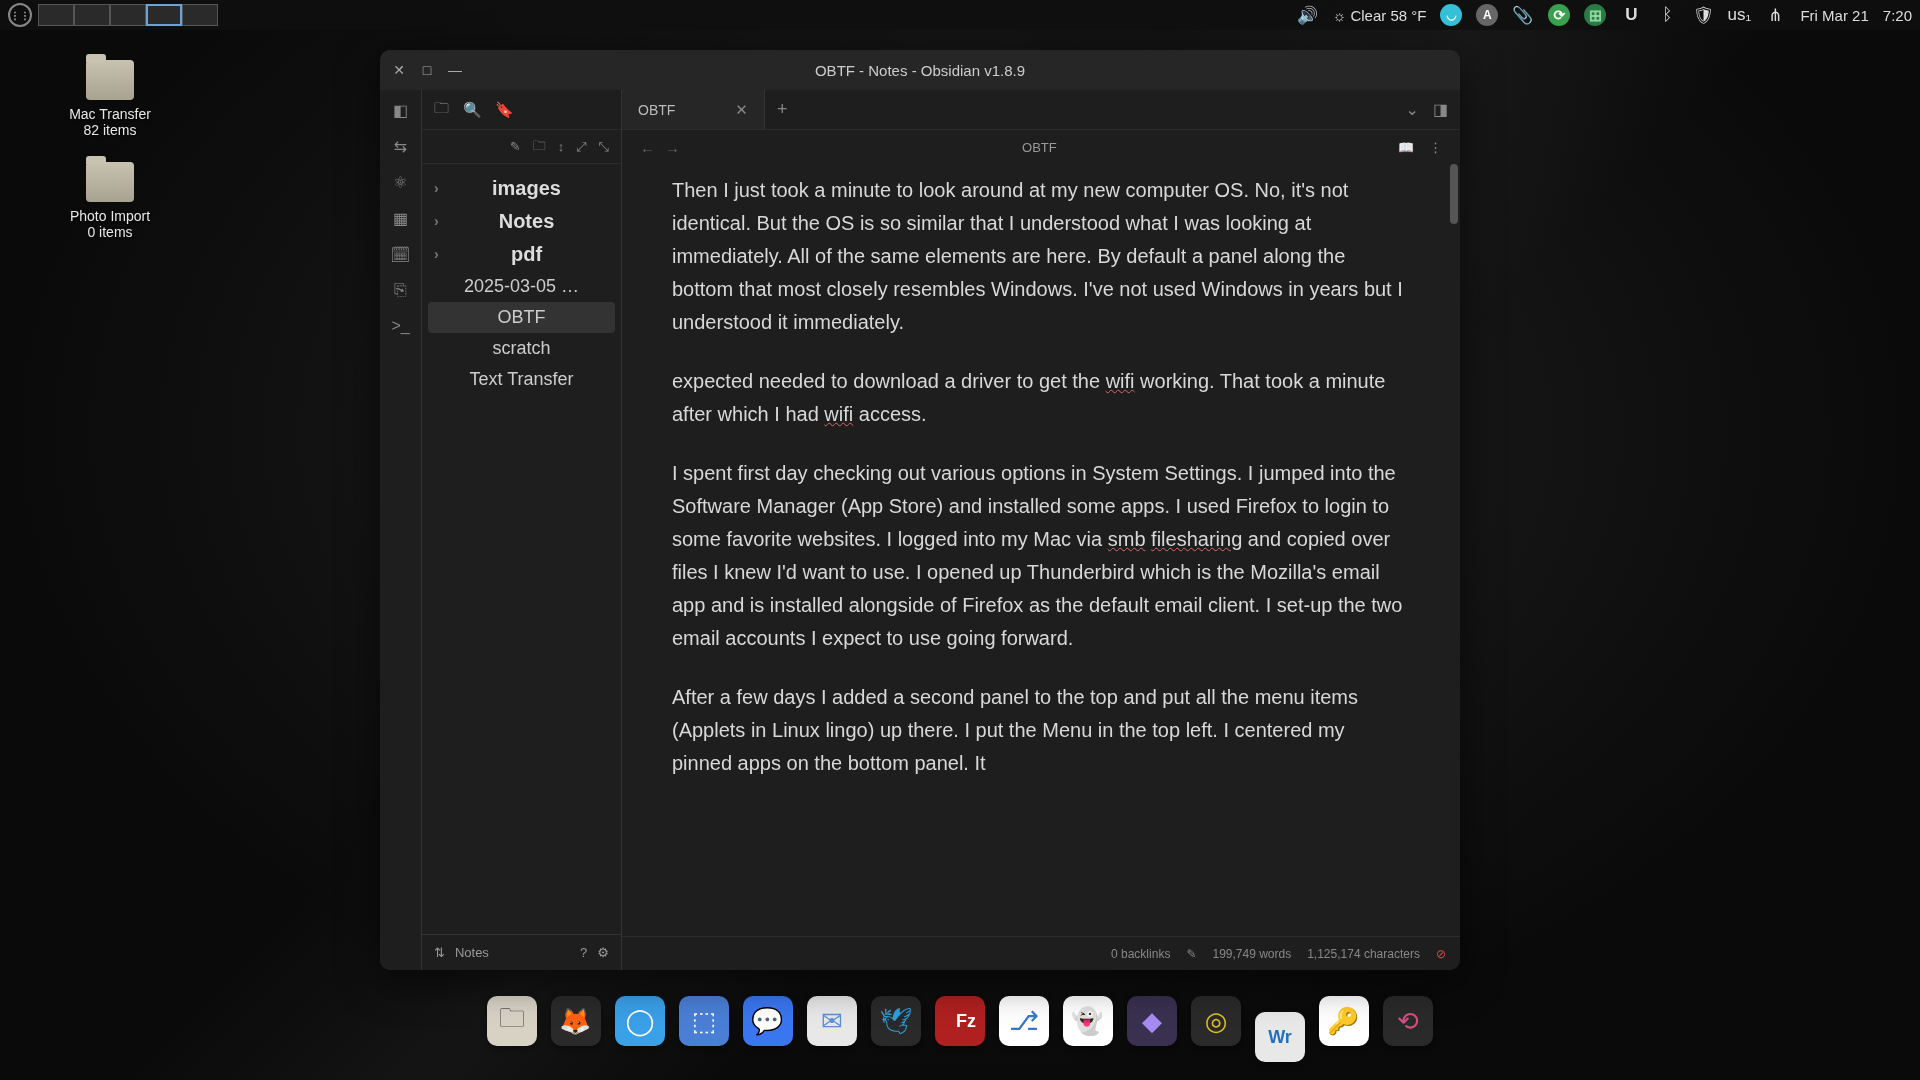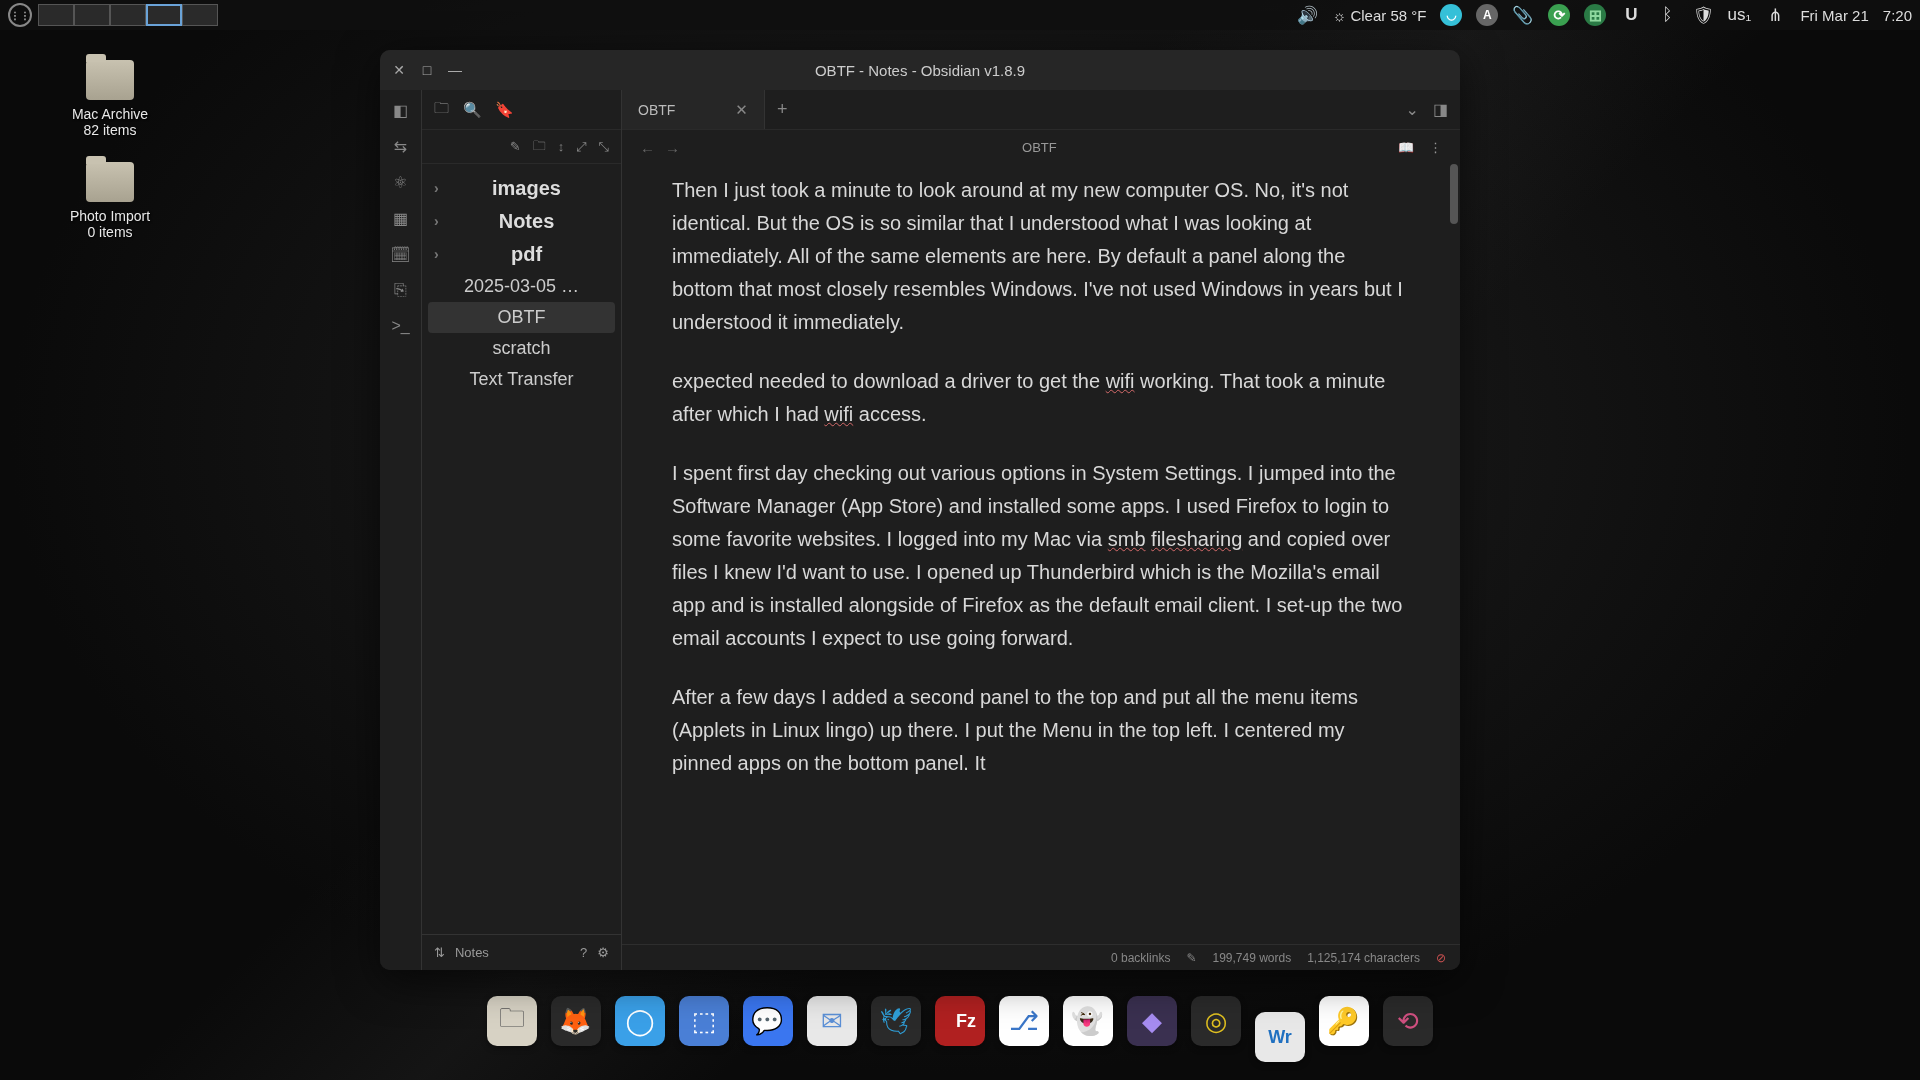--- a/index.html
+++ b/index.html
@@ -68,21 +68,21 @@
 .note-header .nav-arrows { display: flex; gap: 10px; }
 .note-header .arrow { color: #666; font-size: 15px; cursor: pointer; }
 .note-header .breadcrumb { margin: 0 auto; }
 .note-header .right-actions { display: flex; gap: 14px; }
 
 .editor { flex: 1; padding: 10px 50px 20px 50px; overflow-y: auto; font-size: 20px; line-height: 1.65; color: #d8d8d8; position: relative; }
 .editor p { margin-bottom: 26px; }
 .spellerr { text-decoration: underline wavy #d46a6a; text-decoration-thickness: 1px; }
 .editor-scrollbar { position: absolute; top: 0; right: 2px; width: 8px; height: 60px; background: #555; border-radius: 4px; }
 
-.statusbar { height: 26px; background: #1e1e1e; border-top: 1px solid #2e2e2e; display: flex; align-items: center; justify-content: flex-end; padding: 0 14px; gap: 16px; font-size: 12px; color: #888; }
+.statusbar { height: 34px; background: #1e1e1e; border-top: 1px solid #2e2e2e; display: flex; align-items: center; justify-content: flex-end; padding: 0 14px; gap: 16px; font-size: 12px; color: #888; }
 
 
 .dock { position: absolute; bottom: 10px; left: 50%; transform: translateX(-50%); display: flex; gap: 14px; padding: 8px 14px; z-index: 40; }
 .dock-item { width: 50px; height: 50px; border-radius: 10px; display: flex; align-items: center; justify-content: center; font-size: 26px; box-shadow: 0 2px 6px rgba(0,0,0,.4); cursor: pointer; }
 </style>
 </head>
 <body>
 
 <div class="desktop"></div>
 
@@ -116,21 +116,21 @@
     <div class="date-time">
       <span>Fri  Mar 21</span>
       <span>7:20</span>
     </div>
   </div>
 </div>
 
 <div class="desktop-icons">
   <div class="desktop-icon">
     <div class="folder-glyph"></div>
-    <div>Mac Archive</div>
+    <div>Mac Transfer</div>
     <div>82 items</div>
   </div>
   <div class="desktop-icon">
     <div class="folder-glyph"></div>
     <div>Photo Import</div>
     <div>0 items</div>
   </div>
 </div>
 
 <div class="window">

